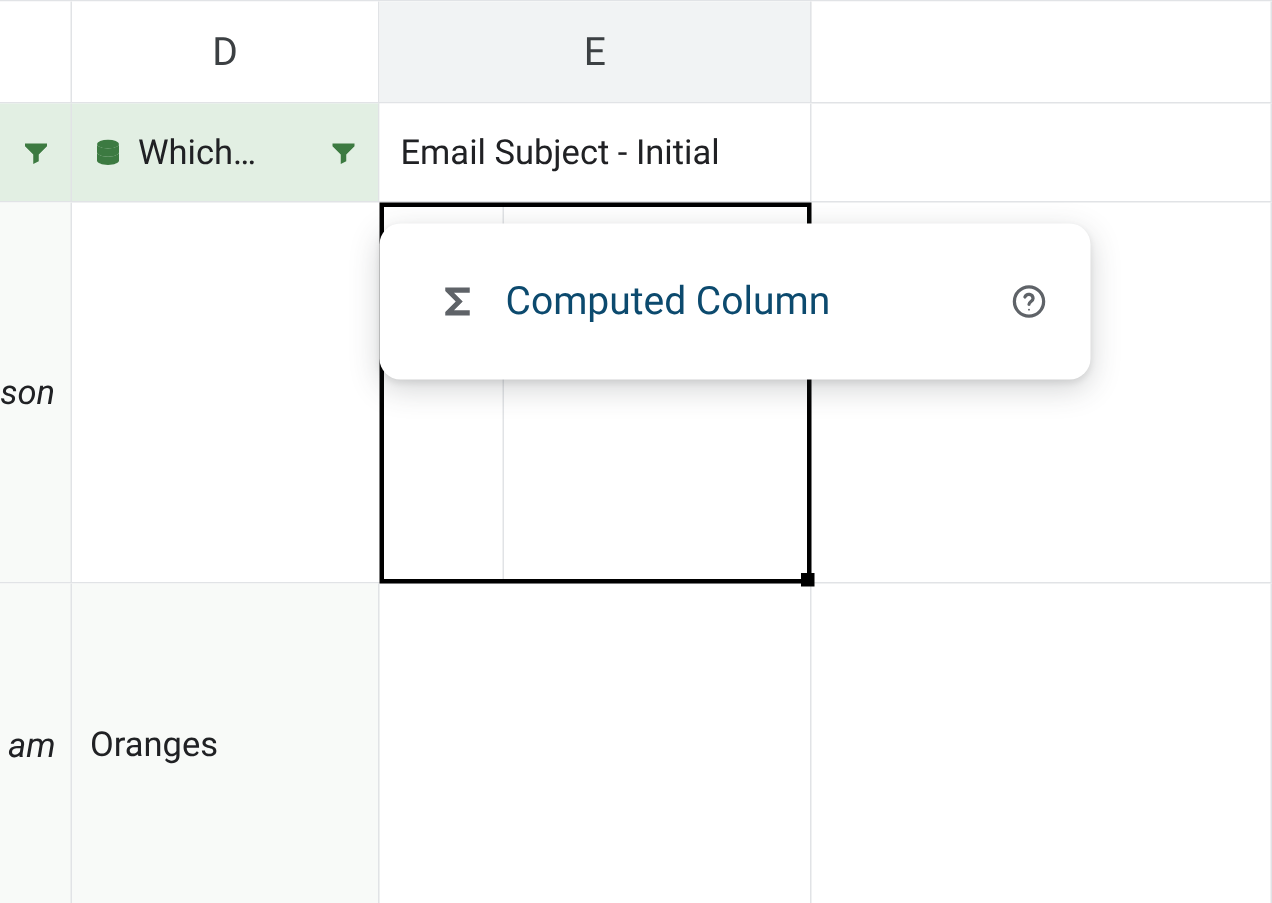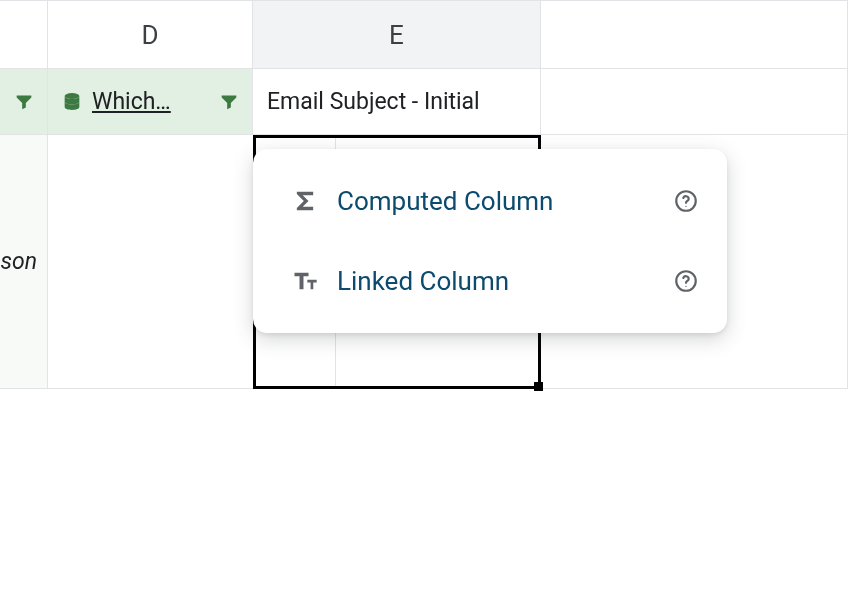--- a/index.html
+++ b/index.html
@@ -58,21 +58,21 @@
     display: flex;
     border-bottom: 1px solid #e1e3e6;
   }
   .field-headers > div {
     border-right: 1px solid #e1e3e6;
     height: 100%;
     display: flex;
     align-items: center;
   }
   .field-headers .cell-c { width: 48px; }
-  .field-headers .cell-d { width: 205px; text-decoration: underline; }
+  .field-headers .cell-d { width: 205px; }
   .field-headers .cell-e { width: 288px; }
   .field-headers .cell-f { flex: 1; }
 
   .green-cell {
     background: #e2efe3;
   }
   .green-icon { color: #3c7a41; }
   .green-text { color: #202124; }
 
   .filter-icon {
@@ -246,20 +246,30 @@
   </div>
 
   <div class="data-rows">
     <div class="data-row row-1">
       <div class="cell-c offwhite">
         <span class="cell-text">son</span>
       </div>
       <div class="cell-e"></div>
       <div class="cell-f"></div>
     </div>
+    <div class="data-row row-2">
+      <div class="cell-c offwhite">
+        <span class="cell-text">am</span>
+      </div>
+      <div class="cell-d offwhite">
+        <span class="cell-text">Oranges</span>
+      </div>
+      <div class="cell-e"></div>
+      <div class="cell-f"></div>
+    </div>
   </div>
 
   <div class="active-cell-outline">
     <div class="active-cell-handle"></div>
   </div>
 
   <div class="popup">
     <div class="popup-item">
       <span class="p-icon">
         <svg viewBox="0 0 24 24" width="28" height="28" fill="currentColor">
@@ -268,31 +278,15 @@
       </span>
       <span class="p-label">Computed Column</span>
       <span class="p-help">
         <svg viewBox="0 0 24 24" width="26" height="26" fill="none" stroke="currentColor" stroke-width="2">
           <circle cx="12" cy="12" r="9"></circle>
           <path d="M9.5 9.2a2.6 2.6 0 0 1 5 .9c0 1.7-2.5 2-2.5 3.6" stroke-linecap="round"></path>
           <circle cx="12" cy="17" r="0.6" fill="currentColor" stroke="none"></circle>
         </svg>
       </span>
     </div>
-    <div class="popup-item">
-      <span class="p-icon">
-        <svg viewBox="0 0 24 24" width="28" height="28" fill="currentColor">
-          <path d="M3 5h12v3h-4.3v11H7.3V8H3z"></path>
-          <path d="M14 11h8v2.3h-2.9V19h-2.3v-5.7H14z"></path>
-        </svg>
-      </span>
-      <span class="p-label">Linked Column</span>
-      <span class="p-help">
-        <svg viewBox="0 0 24 24" width="26" height="26" fill="none" stroke="currentColor" stroke-width="2">
-          <circle cx="12" cy="12" r="9"></circle>
-          <path d="M9.5 9.2a2.6 2.6 0 0 1 5 .9c0 1.7-2.5 2-2.5 3.6" stroke-linecap="round"></path>
-          <circle cx="12" cy="17" r="0.6" fill="currentColor" stroke="none"></circle>
-        </svg>
-      </span>
-    </div>
   </div>
 
 </div>
 
 </body></html>

